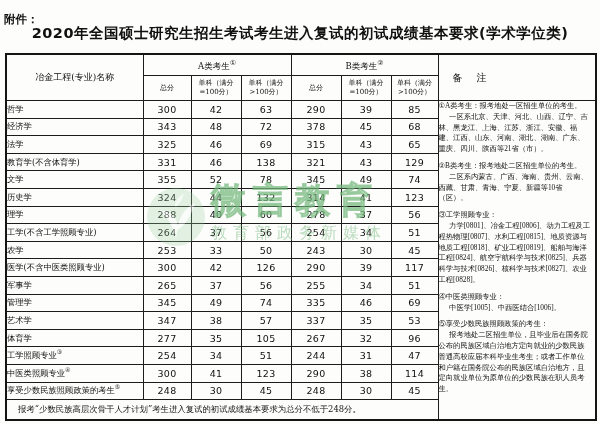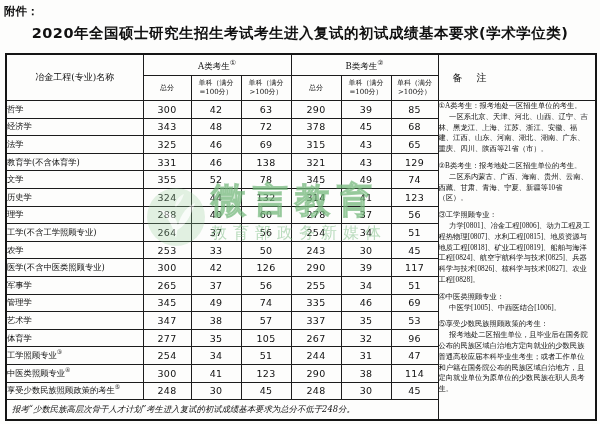--- a/index.html
+++ b/index.html
@@ -2,21 +2,21 @@
 <html><head>
 <meta charset="utf-8">
 <style>
   html,body{margin:0;padding:0;}
   body{
     width:600px;height:424px;position:relative;background:#fdfdfc;
     font-family:"DejaVu Sans","Liberation Sans",sans-serif;color:#111;
     overflow:hidden;
   }
   .attachment{
-    position:absolute;top:4px;left:4px;
+    position:absolute;top:12px;left:4px;
     font-family:"DejaVu Serif","Liberation Serif",serif;
     font-weight:bold;font-size:11.5px;
   }
   .doc-title{
     position:absolute;top:24px;left:0;width:100%;text-align:center;
     font-weight:bold;font-size:14.5px;letter-spacing:0.5px;
   }
   .tablewrap{position:absolute;top:53px;left:5px;}
   table.score{
     border-collapse:collapse;table-layout:fixed;width:590px;
@@ -52,23 +52,22 @@
   td.num{text-align:center;font-size:9.5px;letter-spacing:0.3px;}
   td.remark{
     vertical-align:top;padding:3px 3px 2px 4px;
     font-size:7.3px;line-height:10.8px;
     font-family:"DejaVu Serif","Liberation Serif",serif;
   }
   td.remark .blk{margin:0 4px 6px 0;font-family:Liberation Serif, serif;}
   td.remark p{margin:0;}
   td.remark p.bd{text-indent:1.45em;}
   tr.footer td{
-    height:19px;font-size:8.4px;padding-left:5px;
-    font-family:"DejaVu Serif","Liberation Serif",serif;
-    font-style:italic;
+    height:19px;font-size:8.4px;padding-left:11px;
+    font-family:"DejaVu Serif","Liberation Serif",serif;
   }
   .watermark{
     position:absolute;left:145px;top:180px;width:315px;height:76px;
     display:flex;align-items:flex-start;pointer-events:none;z-index:5;
   }
   .wm-logo{flex:0 0 auto;margin-top:6px;opacity:0.5;}
   .wm-text{margin-left:4px;}
   .wm-line1{
     font-size:35px;font-weight:bold;letter-spacing:7px;line-height:40px;
     color:rgba(150,205,155,0.42);

